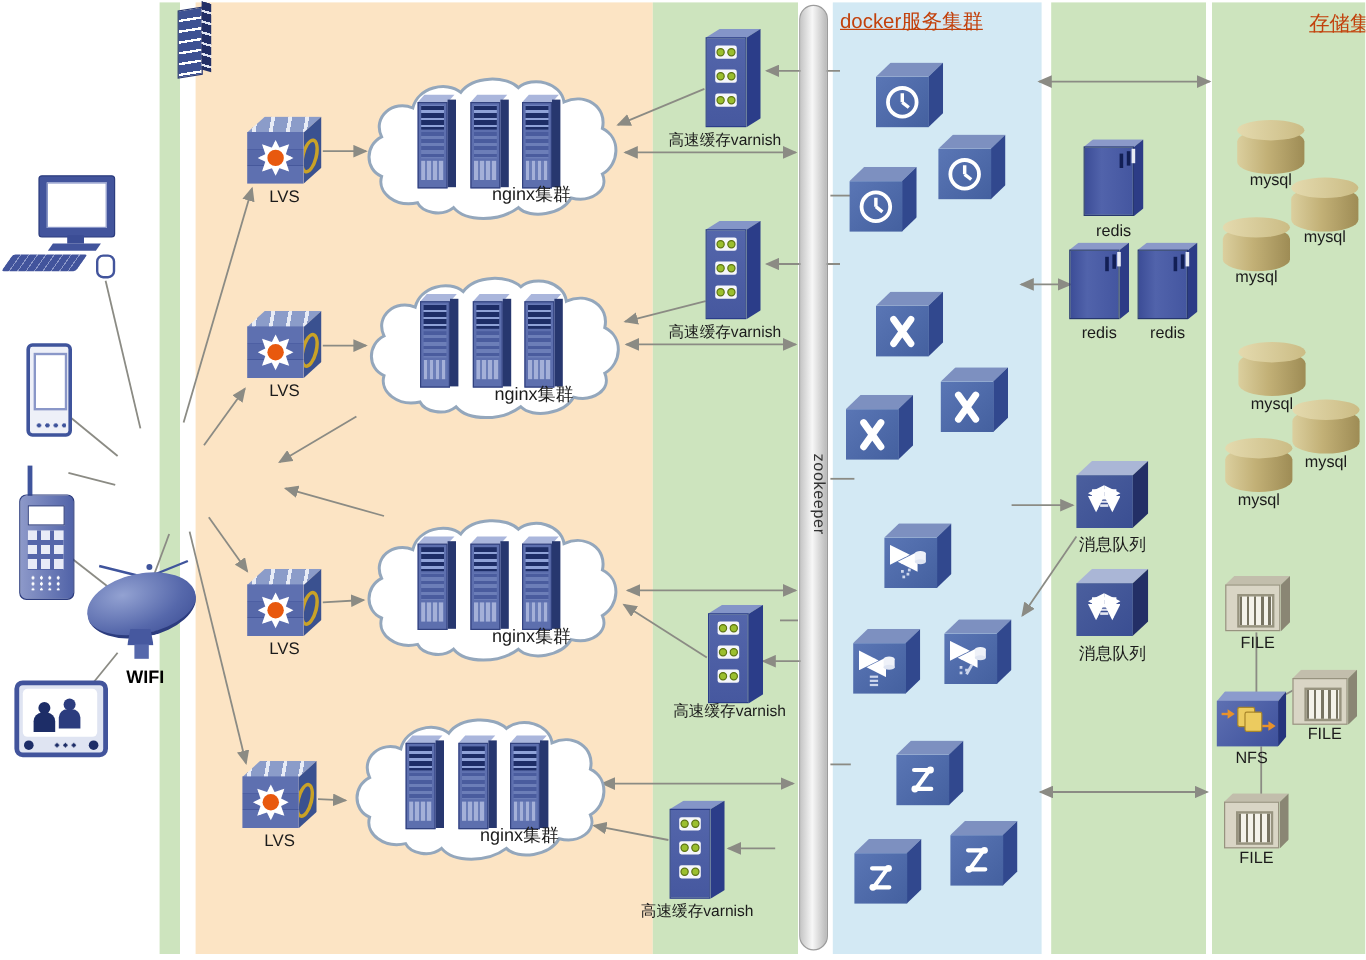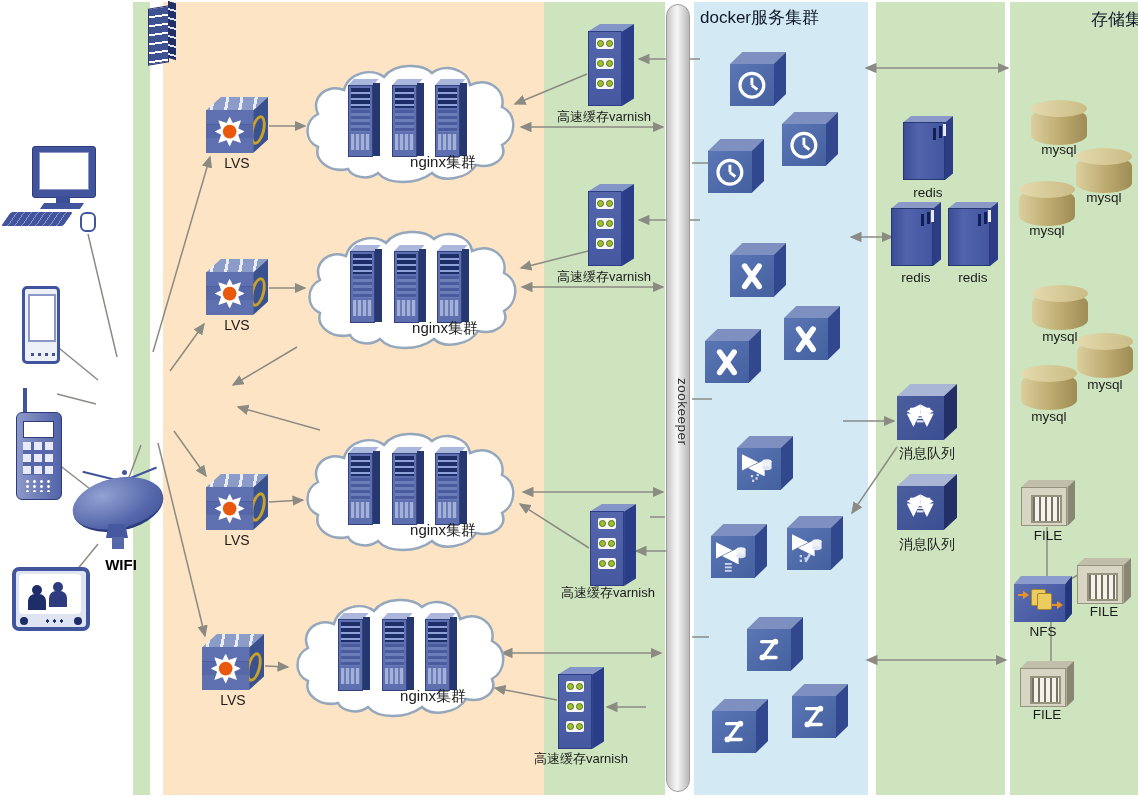--- a/index.html
+++ b/index.html
@@ -1,21 +1,21 @@
 <!DOCTYPE html>
 <html><head>
 <meta charset="utf-8">
 <style>
   html,body{margin:0;padding:0;background:#fff;}
   body{font-family:"Liberation Sans",sans-serif;color:#1b1b1b;}
   .stage{position:relative;width:1138px;height:800px;background:#fff;overflow:hidden;}
   .col{position:absolute;top:2px;height:793px;}
   .abs{position:absolute;}
   .lbl{position:absolute;font-size:13px;color:#1b1b1b;text-align:center;line-height:1.15;}
-  .title{position:absolute;font-size:17px;color:#0f172a;}
+  .title{position:absolute;font-size:17px;color:#c2410c;text-decoration:underline;}
   
   .cube{position:absolute;width:56px;height:54px;}
   .cube .c-top{position:absolute;inset:0;clip-path:polygon(0 22%,22% 0,100% 0,78% 22%);background:#7d90c0;}
   .cube .c-side{position:absolute;inset:0;clip-path:polygon(78% 22%,100% 0,100% 78%,78% 100%);background:#31488e;}
   .cube .c-front{position:absolute;left:0;top:22%;width:78%;height:78%;background:linear-gradient(135deg,#5a76b5,#44609f);display:flex;align-items:center;justify-content:center;}
   .cube.dark .c-front{background:linear-gradient(135deg,#4b5f9e,#3a4e92);}
   .cube.dark .c-top{background:#aab6d6;}
   .cube.dark .c-side{background:#232f66;}
   .cube svg{width:82%;height:82%;}
   

